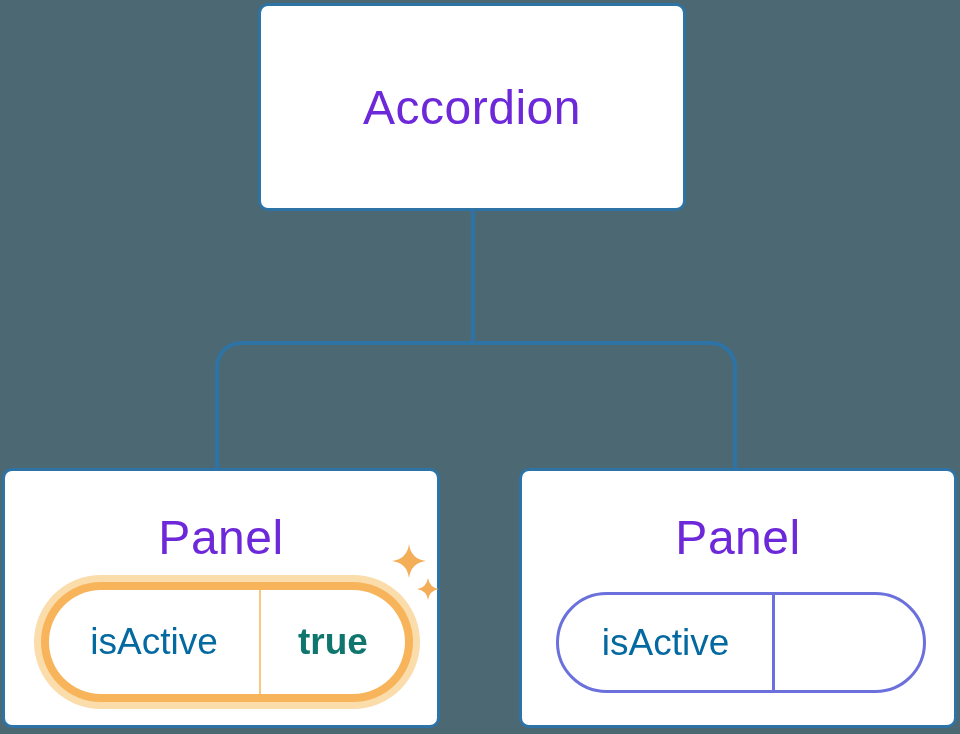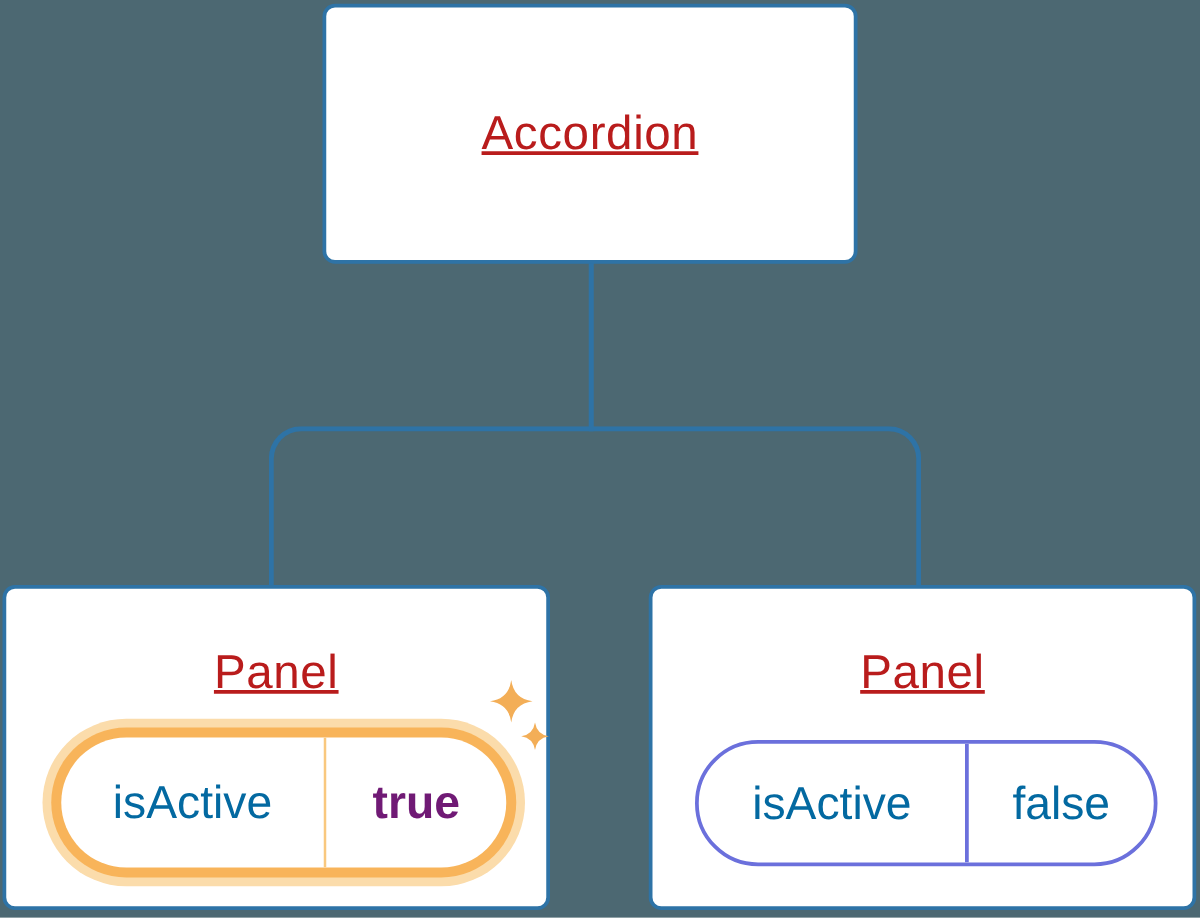--- a/index.html
+++ b/index.html
@@ -22,25 +22,24 @@
   }
 
   .accordion-node {
     left: 258px; top: 3px;
     width: 428px; height: 208px;
     border-radius: 10px;
     display: flex; align-items: center; justify-content: center;
   }
 
   .node-title {
-    color: #b91c1c;
-    font-size: 38px;
+    color: #6d28d9;
+    font-size: 48px;
     font-weight: 500;
     letter-spacing: 0.5px;
-    text-decoration: underline;
   }
 
   .panel-node {
     top: 468px;
     width: 438px; height: 260px;
     border-radius: 10px;
   }
   .panel-left  { left: 2px; }
   .panel-right { left: 519px; }
 
@@ -105,21 +104,21 @@
     display: flex; align-items: center; justify-content: center;
   }
   .pill-inner .cell-name { flex: 0 0 210px; }
   .pill-inner .cell-value { flex: 1; }
   .divider-active {
     flex: 0 0 2px;
     background: #f9c87e;
   }
   .value-active {
     font-weight: 700;
-    color: #701a75;
+    color: #0f766e;
   }
 
   
   .pill-plain {
     position: absolute;
     left: 34px; top: 121px;
     width: 370px; height: 101px;
     border: 3px solid #6b70dc;
     border-radius: 51px;
     box-sizing: border-box;
@@ -179,19 +178,16 @@
     </svg>
   </div>
 
   <div class="node panel-node panel-right">
     <div class="panel-title node-title">Panel</div>
 
     <div class="pill-plain">
       <div class="cell cell-name">
         <span class="pill-text">isActive</span>
       </div>
-      <div class="cell cell-value">
-        <span class="pill-text">false</span>
-      </div>
     </div>
   </div>
 
 </div>
 
 </body></html>

